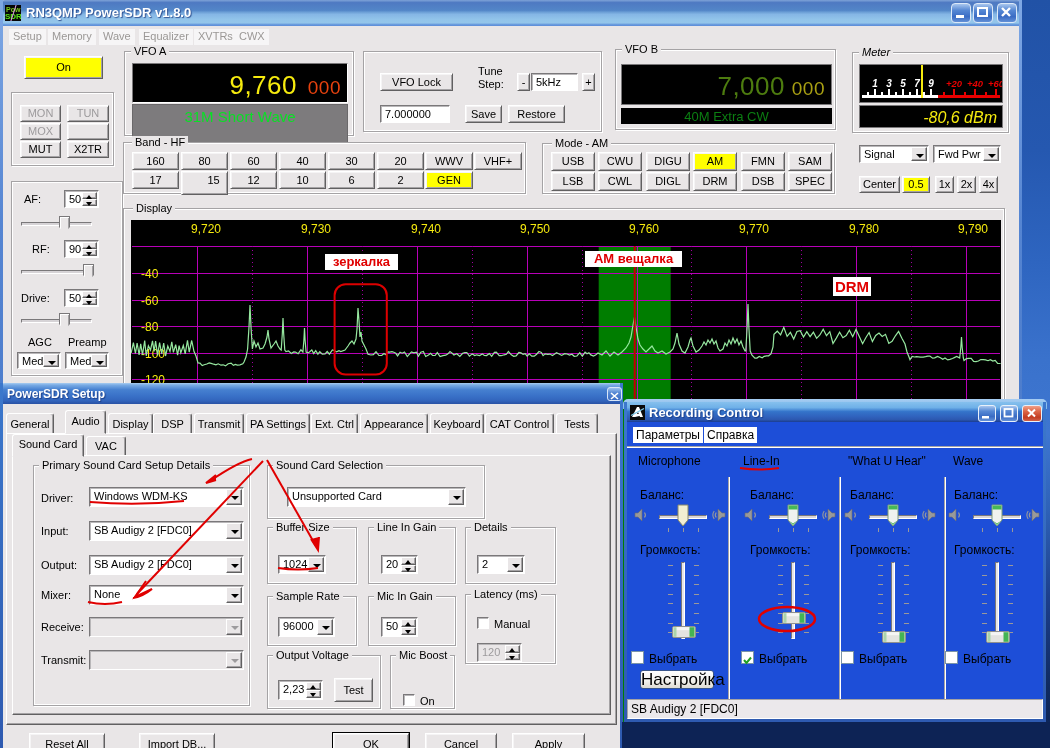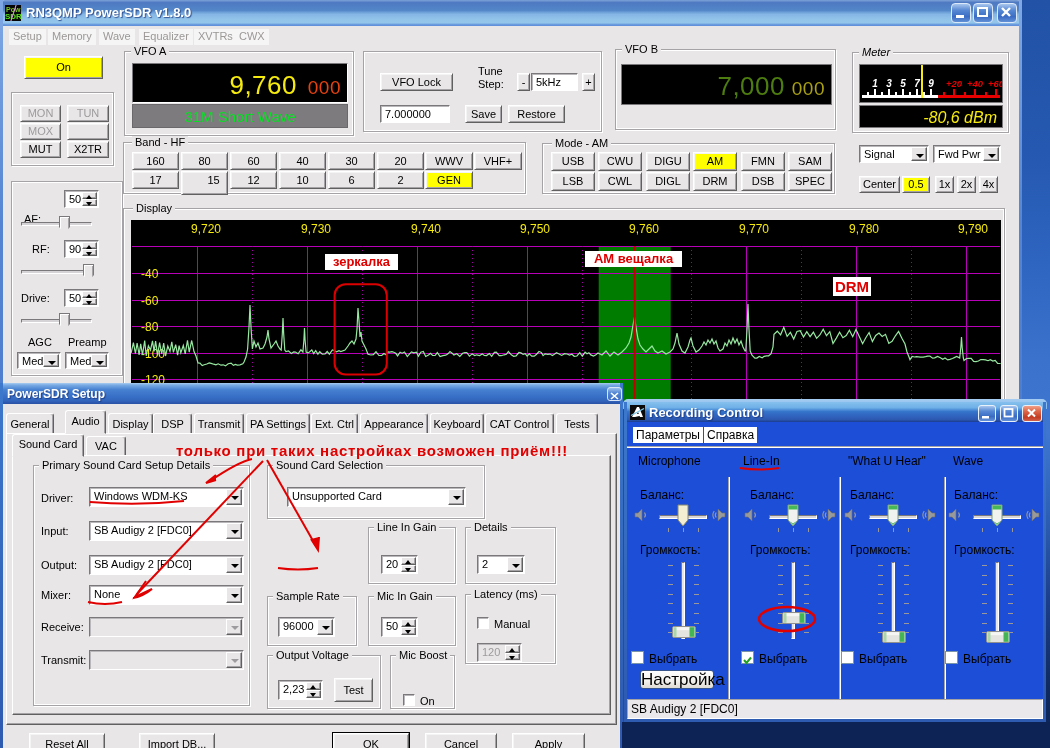--- a/index.html
+++ b/index.html
@@ -95,21 +95,21 @@
 <div class="group abs" style="left:11px;top:92px;width:103px;height:74px;">
  <div class="raised btn dis abs" style="left:8px;top:12px;width:41px;height:17px;line-height:15px;">MON</div>
  <div class="raised btn dis abs" style="left:55px;top:12px;width:42px;height:17px;line-height:15px;">TUN</div>
  <div class="raised btn dis abs" style="left:8px;top:30px;width:41px;height:17px;line-height:15px;">MOX</div>
  <div class="raised btn abs" style="left:55px;top:30px;width:42px;height:17px;"></div>
  <div class="raised btn abs" style="left:8px;top:48px;width:41px;height:17px;line-height:15px;">MUT</div>
  <div class="raised btn abs" style="left:55px;top:48px;width:42px;height:17px;line-height:15px;">X2TR</div>
 </div>
 
 <div class="group abs" style="left:11px;top:181px;width:112px;height:195px;" id="slidergroup">
- <div class="lbl" style="left:12px;top:11px;margin-top:20px;">AF:</div>
+ <div class="lbl" style="left:12px;top:11px;">AF:</div>
  <div class="combo" style="left:52px;top:8px;width:35px;height:18px;">
           <span class="tx">50</span>
           <div class="spin">
             <div class="u"></div>
             <div class="d"></div>
           </div>
         </div>
  <div class="hträck" style="left:9px;top:40px;width:71px;"></div>
  <div class="abs sldthumb" style="left:47px;top:34px;"></div>
  <div class="lbl" style="left:20px;top:61px;">RF:</div>
@@ -143,21 +143,21 @@
           <div class="drop"></div>
         </div>
 </div>
 
 <div class="group abs" style="left:124px;top:51px;width:230px;height:85px;">
  <div class="glabel" style="left:6px;">VFO A</div>
  <div class="abs" style="left:7px;top:11px;width:216px;height:40px;background:#000;border:1px solid #7A787A;border-right-color:#fff;border-bottom-color:#fff;">
    <span class="abs" style="right:50px;top:6px;font-size:26px;color:#F6EB0E;letter-spacing:0.5px;">9,760</span>
    <span class="abs" style="right:6px;top:13px;font-size:19px;color:#E8420E;letter-spacing:0.5px;">000</span>
  </div>
- <div class="abs" style="left:7px;top:52px;width:216px;height:24px;background:#7D7B7D;border:1px solid #6A686A;">
+ <div class="abs" style="left:7px;top:52px;width:216px;height:40px;background:#7D7B7D;border:1px solid #6A686A;">
    <div class="abs" style="left:0;top:3px;width:100%;text-align:center;font-size:15px;color:#0ADF26;">31M Short Wave</div>
  </div>
 </div>
 
 <div class="group abs" style="left:363px;top:51px;width:239px;height:81px;">
  <div class="raised btn abs" style="left:16px;top:21px;width:73px;height:18px;line-height:16px;">VFO Lock</div>
  <div class="lbl" style="left:114px;top:13px;">Tune</div>
  <div class="lbl" style="left:114px;top:26px;">Step:</div>
  <div class="raised btn abs" style="left:153px;top:21px;width:13px;height:18px;line-height:16px;">-</div>
  <div class="combo" style="left:167px;top:21px;width:47px;height:18px;">
@@ -169,20 +169,23 @@
         </div>
  <div class="raised btn abs" style="left:101px;top:53px;width:37px;height:18px;line-height:16px;">Save</div>
  <div class="raised btn abs" style="left:144px;top:53px;width:57px;height:18px;line-height:16px;">Restore</div>
 </div>
 
 <div class="group abs" style="left:615px;top:49px;width:221px;height:81px;">
  <div class="glabel" style="left:6px;">VFO B</div>
  <div class="abs" style="left:5px;top:14px;width:211px;height:41px;background:#000;border:1px solid #7A787A;">
    <span class="abs" style="right:46px;top:6px;font-size:26px;color:#4d7c0f;letter-spacing:0.5px;">7,000</span>
    <span class="abs" style="right:6px;top:13px;font-size:19px;color:#A9A013;letter-spacing:0.5px;">000</span>
+ </div>
+ <div class="abs" style="left:5px;top:58px;width:211px;height:16px;background:#000;">
+   <div class="abs" style="left:0;top:1px;width:100%;text-align:center;font-size:13px;color:#0B7E12;">40M Extra CW</div>
  </div>
 </div>
 
 <div class="group abs" style="left:852px;top:52px;width:157px;height:81px;font-style:italic;">
  <div class="glabel" style="left:6px;">Meter</div>
  <div class="abs" style="left:6px;top:11px;width:144px;height:39px;background:#000;border:1px solid #7A787A;" id="meterbox">
   <svg width="142" height="37">
     <g fill="#fff" font-size="10" font-weight="bold" text-anchor="middle">
     <text x="15" y="22">1</text>
               <text x="29" y="22">3</text>
@@ -344,21 +347,20 @@
  <div class="tab abs" style="left:360px;width:68px;">Appearance</div>
  <div class="tab abs" style="left:430px;width:54px;">Keyboard</div>
  <div class="tab abs" style="left:485px;width:69px;">CAT Control</div>
  <div class="tab abs" style="left:556px;width:42px;">Tests</div>
 
  <div class="abs" style="left:6px;top:50px;width:611px;height:292px;background:#E9E6E7;border:1px solid;border-color:#FFFFFF #616061 #616061 #FFFFFF;box-shadow:inset -1px -1px 0 #A5A3A5;"></div>
 
  <div class="tab2 act abs" style="left:12px;width:72px;">Sound Card</div>
  <div class="tab2 abs" style="left:86px;width:40px;">VAC</div>
  <div class="abs" style="left:12px;top:72px;width:599px;height:260px;background:#E9E6E7;border:1px solid;border-color:#FFFFFF #616061 #616061 #FFFFFF;box-shadow:inset -1px -1px 0 #A5A3A5;"></div>
- <div class="abs" style="left:176px;top:59px;color:#E00000;font-weight:bold;font-size:15px;letter-spacing:0.72px;white-space:nowrap;">только при таких настройках возможен приём!!!</div>
 
  <div class="group abs" style="left:33px;top:82px;width:217px;height:241px;">
   <div class="glabel" style="left:5px;">Primary Sound Card Setup Details</div>
   <div class="lbl" style="left:7px;top:26px;">Driver:</div>
   <div class="combo" style="left:55px;top:21px;width:155px;height:20px;">
           <span class="tx">Windows WDM-KS</span>
           <div class="drop"></div>
         </div>
   <div class="lbl" style="left:7px;top:59px;">Input:</div>
   <div class="combo" style="left:55px;top:55px;width:155px;height:20px;">
@@ -386,20 +388,27 @@
  </div>
 
  <div class="group abs" style="left:267px;top:82px;width:218px;height:54px;">
   <div class="glabel" style="left:5px;">Sound Card Selection</div>
   <div class="combo" style="left:19px;top:21px;width:179px;height:20px;">
           <span class="tx">Unsupported Card</span>
           <div class="drop"></div>
         </div>
  </div>
 
+ <div class="group abs" style="left:267px;top:144px;width:90px;height:57px;">
+  <div class="glabel" style="left:5px;">Buffer Size</div>
+  <div class="combo" style="left:10px;top:27px;width:48px;height:19px;">
+          <span class="tx">1024</span>
+          <div class="drop"></div>
+        </div>
+ </div>
 
  <div class="group abs" style="left:368px;top:144px;width:88px;height:57px;">
   <div class="glabel" style="left:5px;">Line In Gain</div>
   <div class="combo" style="left:12px;top:27px;width:37px;height:19px;">
           <span class="tx">20</span>
           <div class="spin">
             <div class="u"></div>
             <div class="d"></div>
           </div>
         </div>

